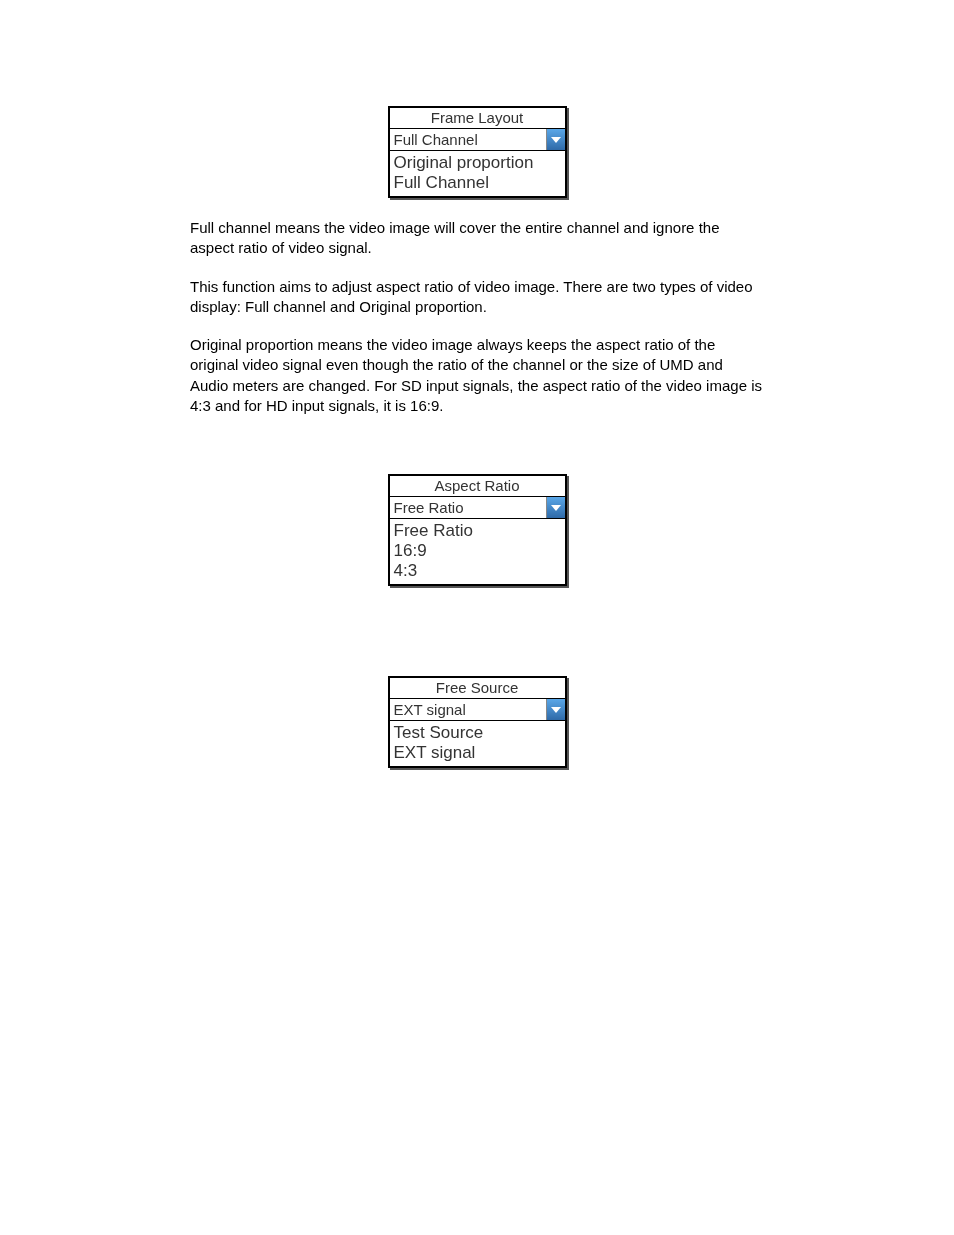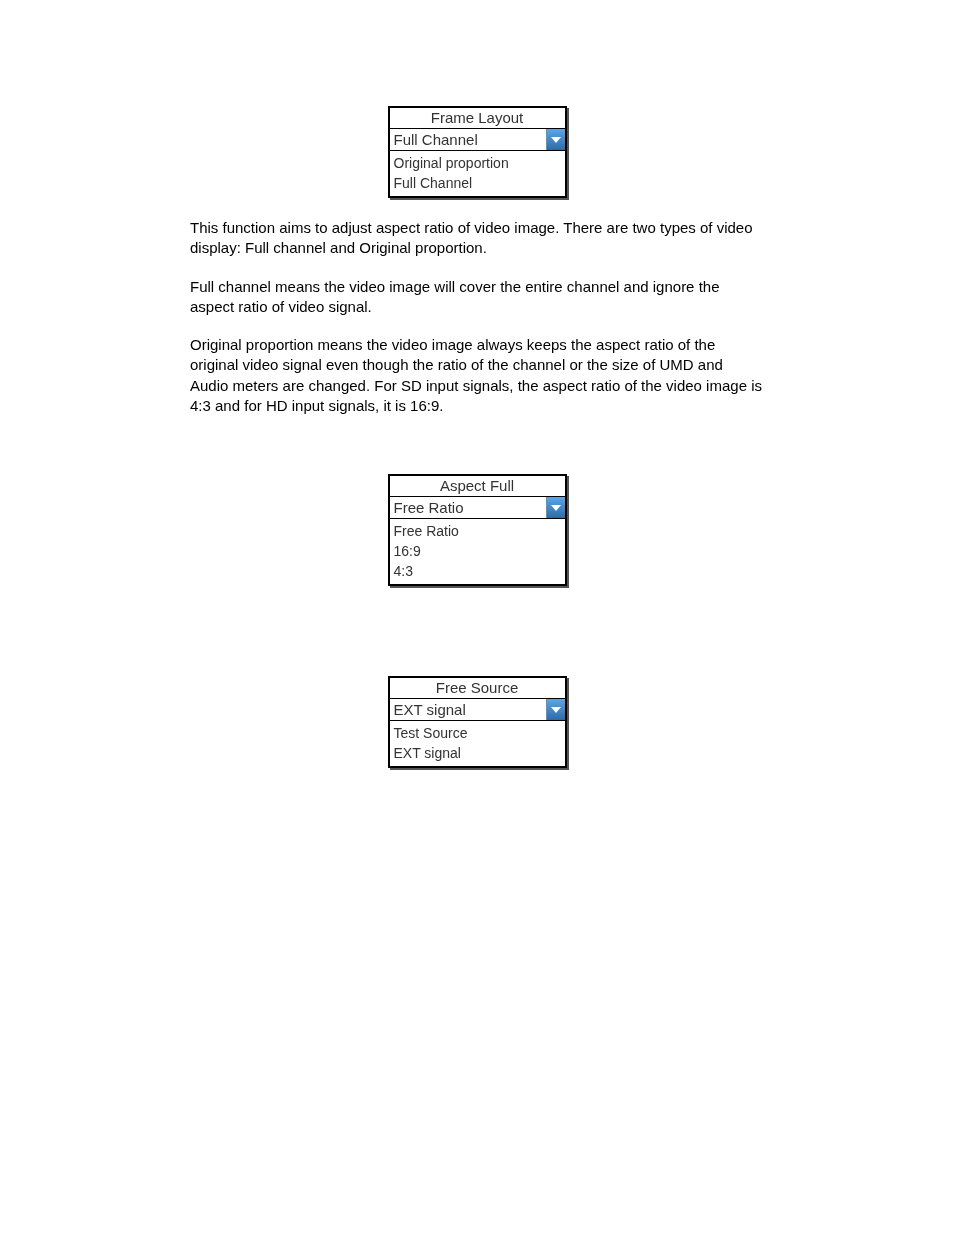--- a/index.html
+++ b/index.html
@@ -47,21 +47,21 @@
     display: flex;
     align-items: center;
     justify-content: center;
     border-left: 1px solid #888;
   }
   .dw-arrow-btn svg {
     display: block;
   }
   .dw-options {
     padding: 2px 4px 3px 4px;
-    font-size: 14px;
+    font-size: 17px;
   }
   .dw-option {
     line-height: 20px;
   }
   p {
     margin: 0 0 18px 0;
     line-height: 1.35;
     font-size: 15px;
   }
   .gap-large {
@@ -85,28 +85,28 @@
             <polygon points="0,0 10,0 5,6" fill="#fff"></polygon>
           </svg>
       </div>
     </div>
     <div class="dw-options">
       <div class="dw-option">Original proportion</div>
       <div class="dw-option">Full Channel</div>
     </div>
   </div>
 
+  <p>Full channel means the video image will cover the entire channel and ignore the aspect ratio of video signal.</p>
   <p>This function aims to adjust aspect ratio of video image. There are two types of video display: Full channel and Original proportion.</p>
-  <p>Full channel means the video image will cover the entire channel and ignore the aspect ratio of video signal.</p>
   <p>Original proportion means the video image always keeps the aspect ratio of the original video signal even though the ratio of the channel or the size of UMD and Audio meters are changed.  For SD input signals, the aspect ratio of the video image is 4:3 and for HD input signals, it is 16:9.</p>
 
   <div class="gap-large"></div>
 
   <div class="dropdown-widget">
-    <div class="dw-title">Aspect Full</div>
+    <div class="dw-title">Aspect Ratio</div>
     <div class="dw-selected">
       <div class="dw-selected-text">Free Ratio</div>
       <div class="dw-arrow-btn">
         <svg width="10" height="6" viewBox="0 0 10 6">
             <polygon points="0,0 10,0 5,6" fill="#fff"></polygon>
           </svg>
       </div>
     </div>
     <div class="dw-options">
       <div class="dw-option">Free Ratio</div>

